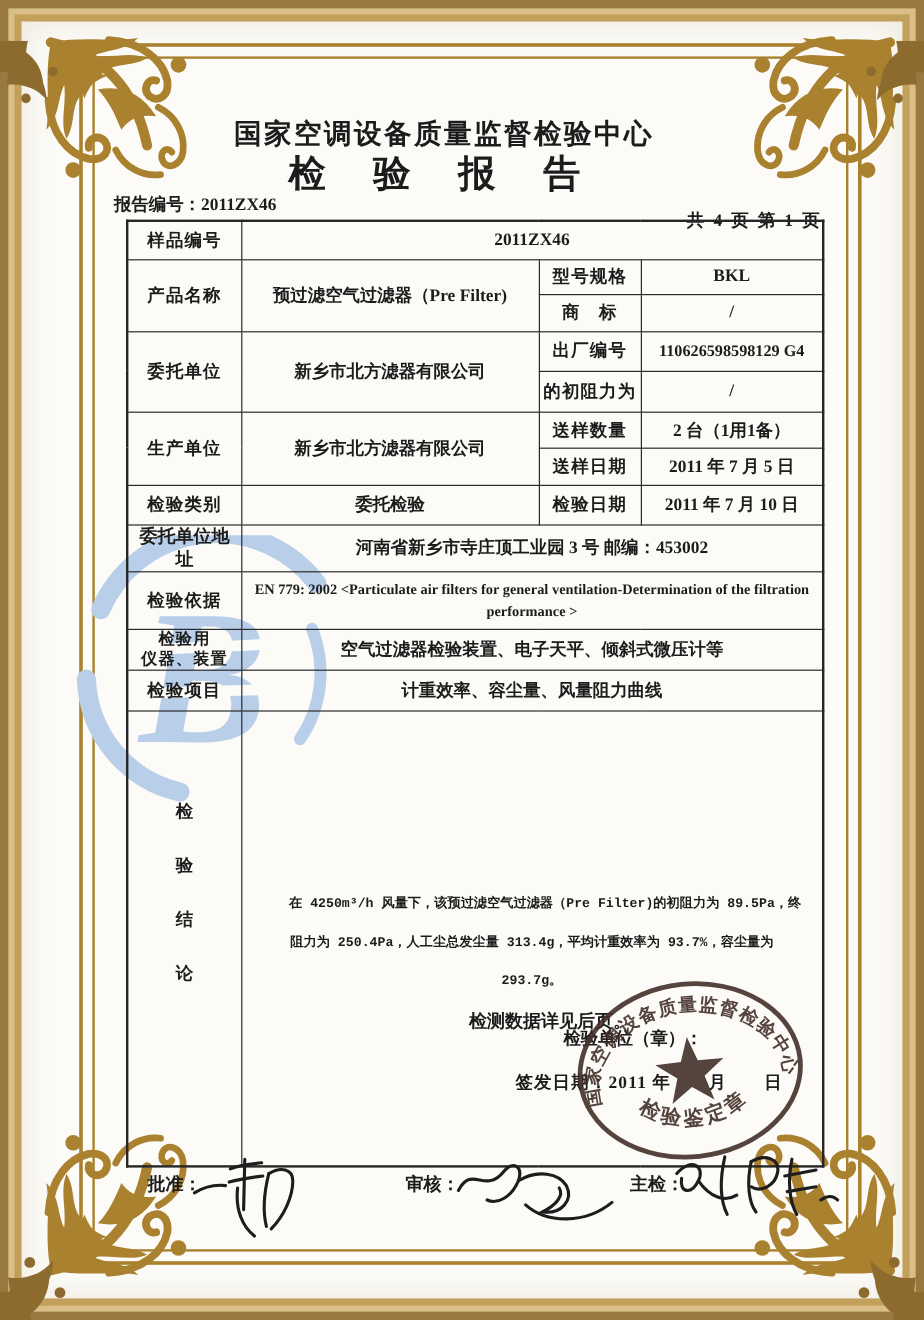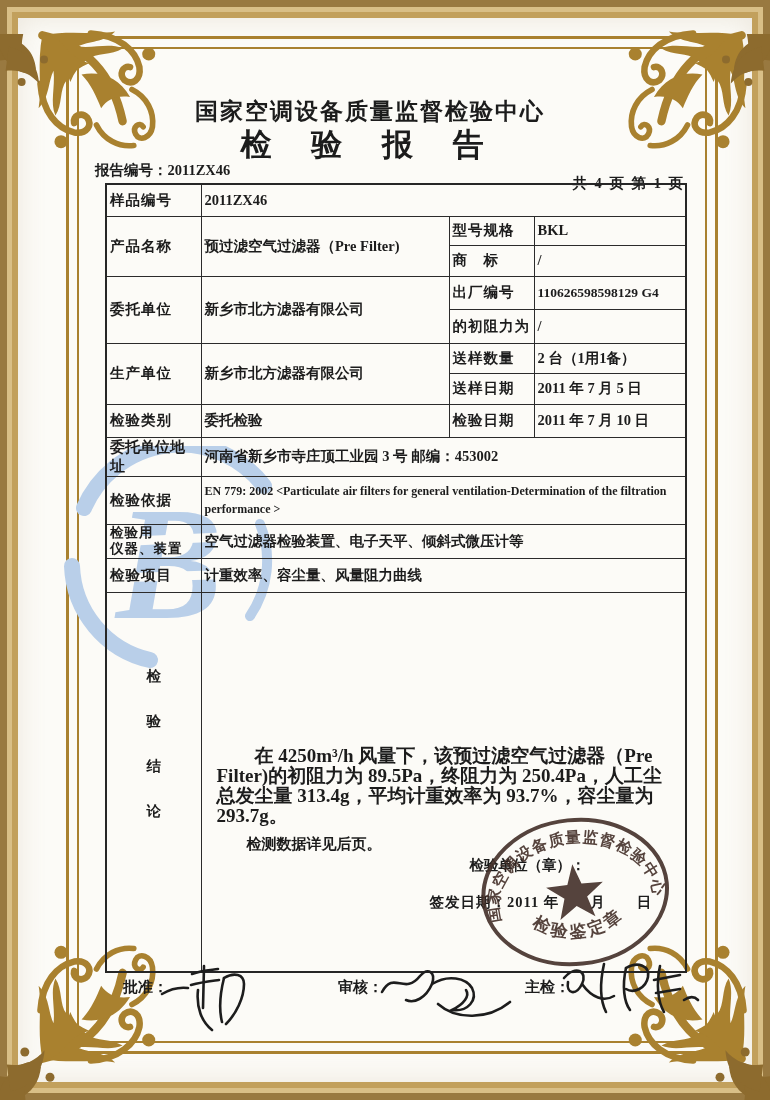--- a/index.html
+++ b/index.html
@@ -37,30 +37,30 @@
   .org-title{position:absolute;left:0;right:30px;top:78px;text-align:center;
     font-size:23px;font-weight:700;letter-spacing:2px;}
   .doc-title{position:absolute;left:0;right:30px;top:106px;text-align:center;
     font-size:31px;font-weight:700;letter-spacing:16px;}
   .meta-row{position:absolute;left:77px;right:67px;top:143px;font-size:14.5px;font-weight:700;}
   .meta-row .pg{float:right;letter-spacing:2px;margin-top:13px;}
   
   table.rep{position:absolute;left:87px;top:165px;width:580px;border-collapse:collapse;
     table-layout:fixed;font-size:14.5px;}
   table.rep{border:2px solid #262626;}
-  table.rep td{border:1.5px solid #2b2b2b;padding:0 3px;text-align:left;
+  table.rep td{border:1.5px solid #2b2b2b;padding:0 3px;text-align:center;
     font-weight:700;vertical-align:middle;overflow:hidden;}
   td.lab{letter-spacing:1px;}
   td.lab.sm{font-size:15px;letter-spacing:0;}
   td.val-left{text-align:left;padding-left:18px;font-weight:700;}
   td.en{font-weight:400;font-size:12px;line-height:1.5;padding:2px 6px;}
   td.concl{vertical-align:top;text-align:left;position:relative;}
   .vlabel{display:flex;flex-direction:column;align-items:center;justify-content:center;
     gap:26px;height:100%;transform:translateY(-38px);}
-  .concl-p1{margin:42px 12px 0 12px;text-indent:2em;line-height:20px;font-size:19px;}
+  .concl-p1{margin:42px 12px 0 12px;text-indent:2em;line-height:32px;font-size:11px;font-family:Liberation Mono, monospace;}
   .concl-p2{margin:2px 12px 0 12px;text-indent:2em;line-height:32px;font-size:15px;}
   .seal-unit{position:absolute;left:268px;top:263px;font-size:14.5px;white-space:nowrap;}
   .issue-date{position:absolute;left:228px;top:300px;font-size:14.5px;white-space:nowrap;letter-spacing:1px;}
   
   .stamp{position:absolute;left:457px;top:792px;z-index:7;transform:rotate(-6deg);opacity:.9;}
   
   .foot{position:absolute;top:960px;left:0;width:100%;font-size:15px;font-weight:700;z-index:6;}
   .foot .flabel{position:absolute;white-space:nowrap;}
   .sig{position:absolute;z-index:7;}
 </style>

